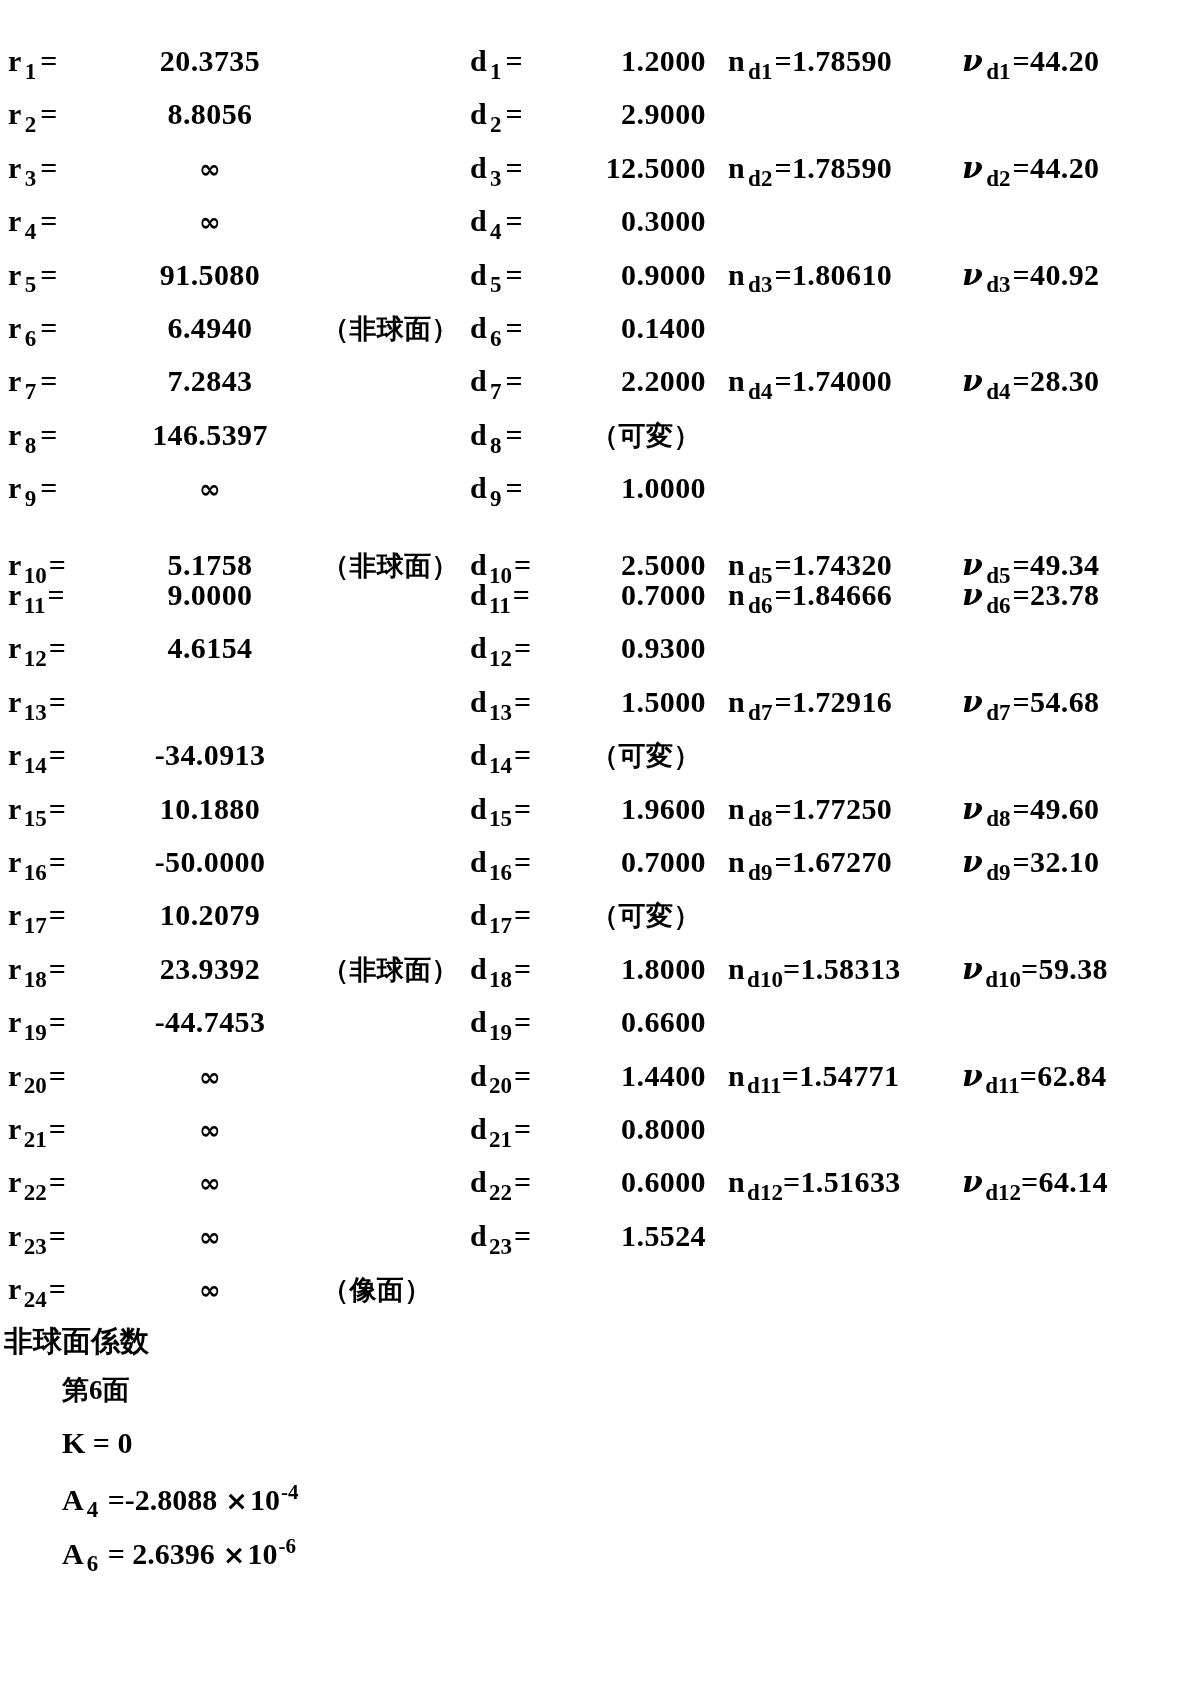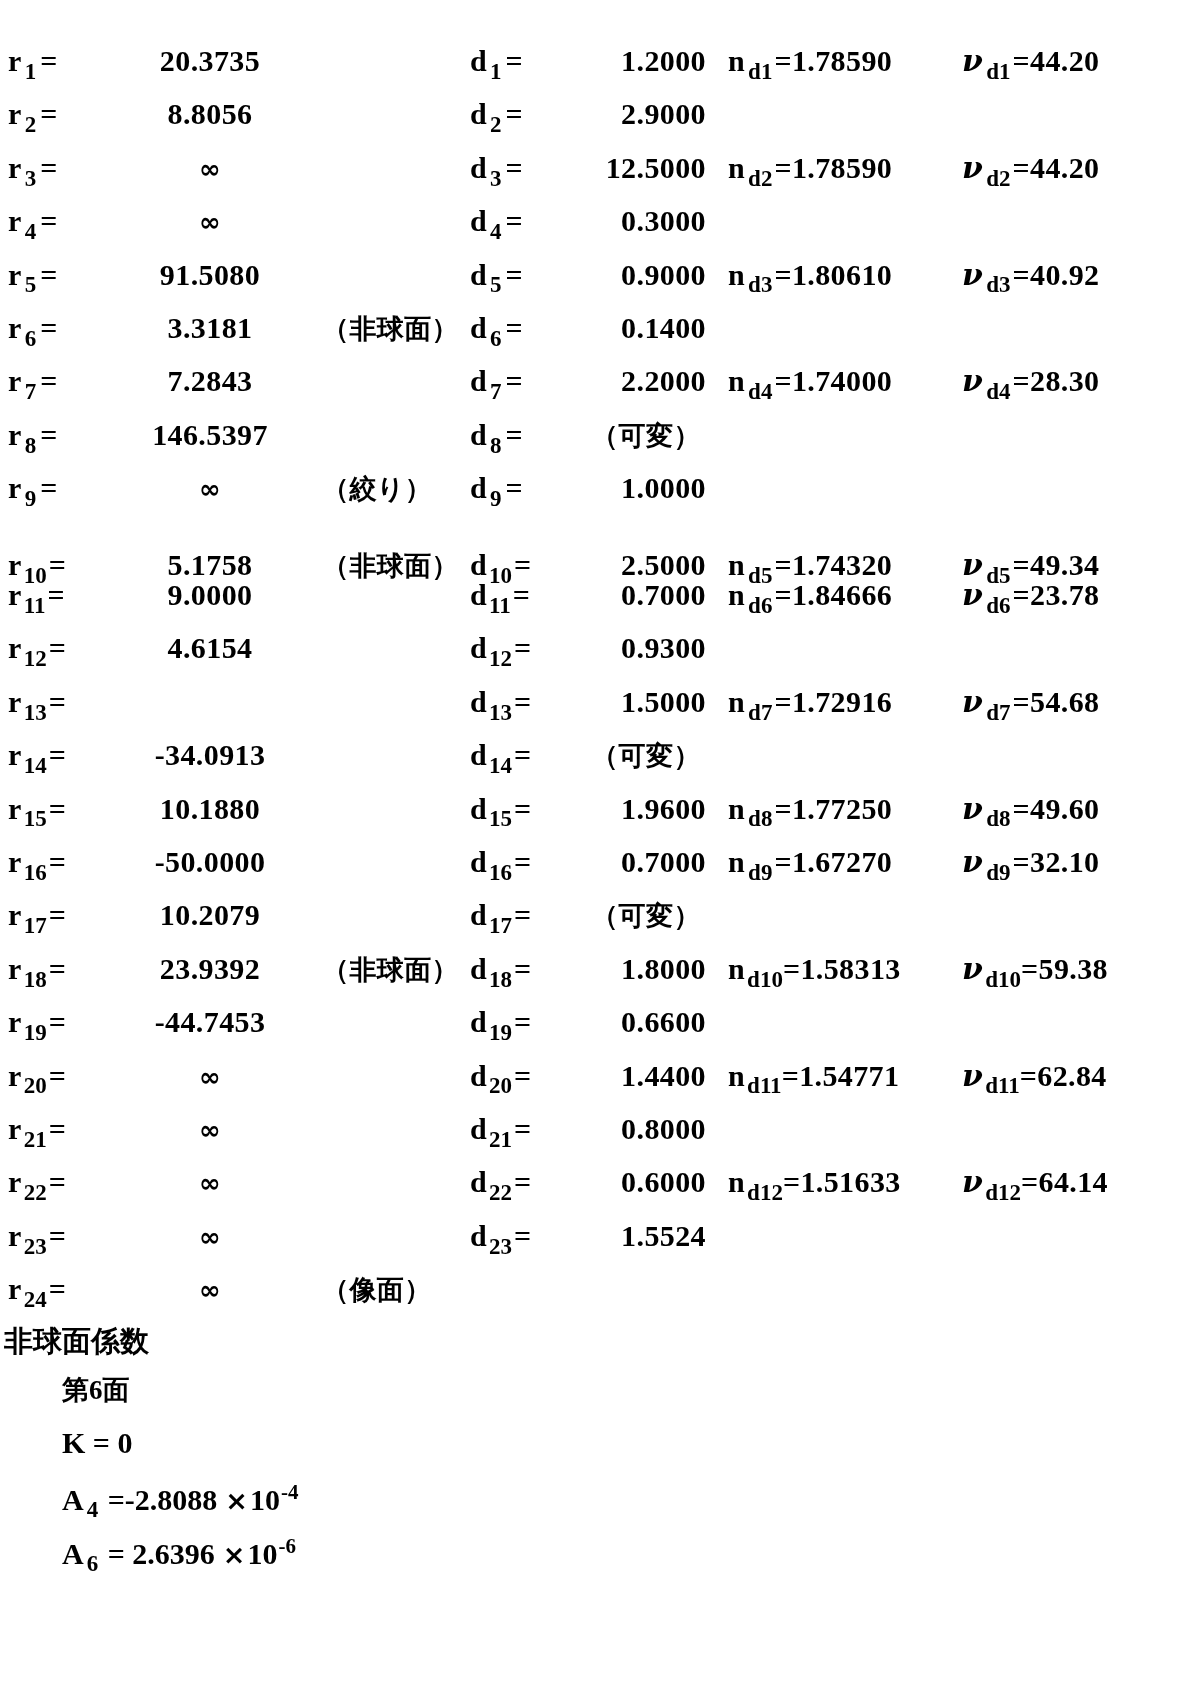--- a/index.html
+++ b/index.html
@@ -158,21 +158,21 @@
       <div class="rx-row" style="top: 215.6px; position: absolute;">
         <div class="cell c-rlabel">r<span class="sub">5</span><span class="eqm">=</span></div>
         <div class="cell c-rvalue">91.5080</div>
         <div class="cell c-dlabel">d<span class="sub">5</span><span class="eqm">=</span></div>
         <div class="cell c-dvalue">0.9000</div>
         <div class="cell c-nd">n<span class="sub">d3</span><span>=</span>1.80610</div>
         <div class="cell c-vd"><span class="nu-glyph">ν</span><span class="sub">d3</span><span>=</span>40.92</div>
       </div>
       <div class="rx-row" style="top: 269px; position: absolute; padding-left: 24px;">
         <div class="cell c-rlabel">r<span class="sub">6</span><span class="eqm">=</span></div>
-        <div class="cell c-rvalue">3.3181</div>
+        <div class="cell c-rvalue">6.4940</div>
         <div class="cell c-rnote"><span class="jp">（非球面）</span></div>
         <div class="cell c-dlabel">d<span class="sub">6</span><span class="eqm">=</span></div>
         <div class="cell c-dvalue">0.1400</div>
       </div>
       <div class="rx-row" style="top: 322.4px; position: absolute;">
         <div class="cell c-rlabel">r<span class="sub">7</span><span class="eqm">=</span></div>
         <div class="cell c-rvalue">7.2843</div>
         <div class="cell c-dlabel">d<span class="sub">7</span><span class="eqm">=</span></div>
         <div class="cell c-dvalue">2.2000</div>
         <div class="cell c-nd">n<span class="sub">d4</span><span>=</span>1.74000</div>
@@ -180,21 +180,20 @@
       </div>
       <div class="rx-row" style="top: 375.8px; position: absolute;">
         <div class="cell c-rlabel">r<span class="sub">8</span><span class="eqm">=</span></div>
         <div class="cell c-rvalue">146.5397</div>
         <div class="cell c-dlabel">d<span class="sub">8</span><span class="eqm">=</span></div>
         <div class="cell c-dvalue" style="text-align: center; width: 160px;"><span class="jp">（可変）</span></div>
       </div>
       <div class="rx-row" style="top: 429.2px; position: absolute;">
         <div class="cell c-rlabel">r<span class="sub">9</span><span class="eqm">=</span></div>
         <div class="cell c-rvalue"><span class="inf">∞</span></div>
-        <div class="cell c-rnote"><span class="jp">（絞り）</span></div>
         <div class="cell c-dlabel">d<span class="sub">9</span><span class="eqm">=</span></div>
         <div class="cell c-dvalue">1.0000</div>
       </div>
       <div class="rx-row" style="top: 506px; position: absolute;">
         <div class="cell c-rlabel">r<span class="sub-tight">10</span><span class="eqm">=</span></div>
         <div class="cell c-rvalue">5.1758</div>
         <div class="cell c-rnote"><span class="jp">（非球面）</span></div>
         <div class="cell c-dlabel">d<span class="sub-tight">10</span><span class="eqm">=</span></div>
         <div class="cell c-dvalue">2.5000</div>
         <div class="cell c-nd">n<span class="sub">d5</span><span>=</span>1.74320</div>

